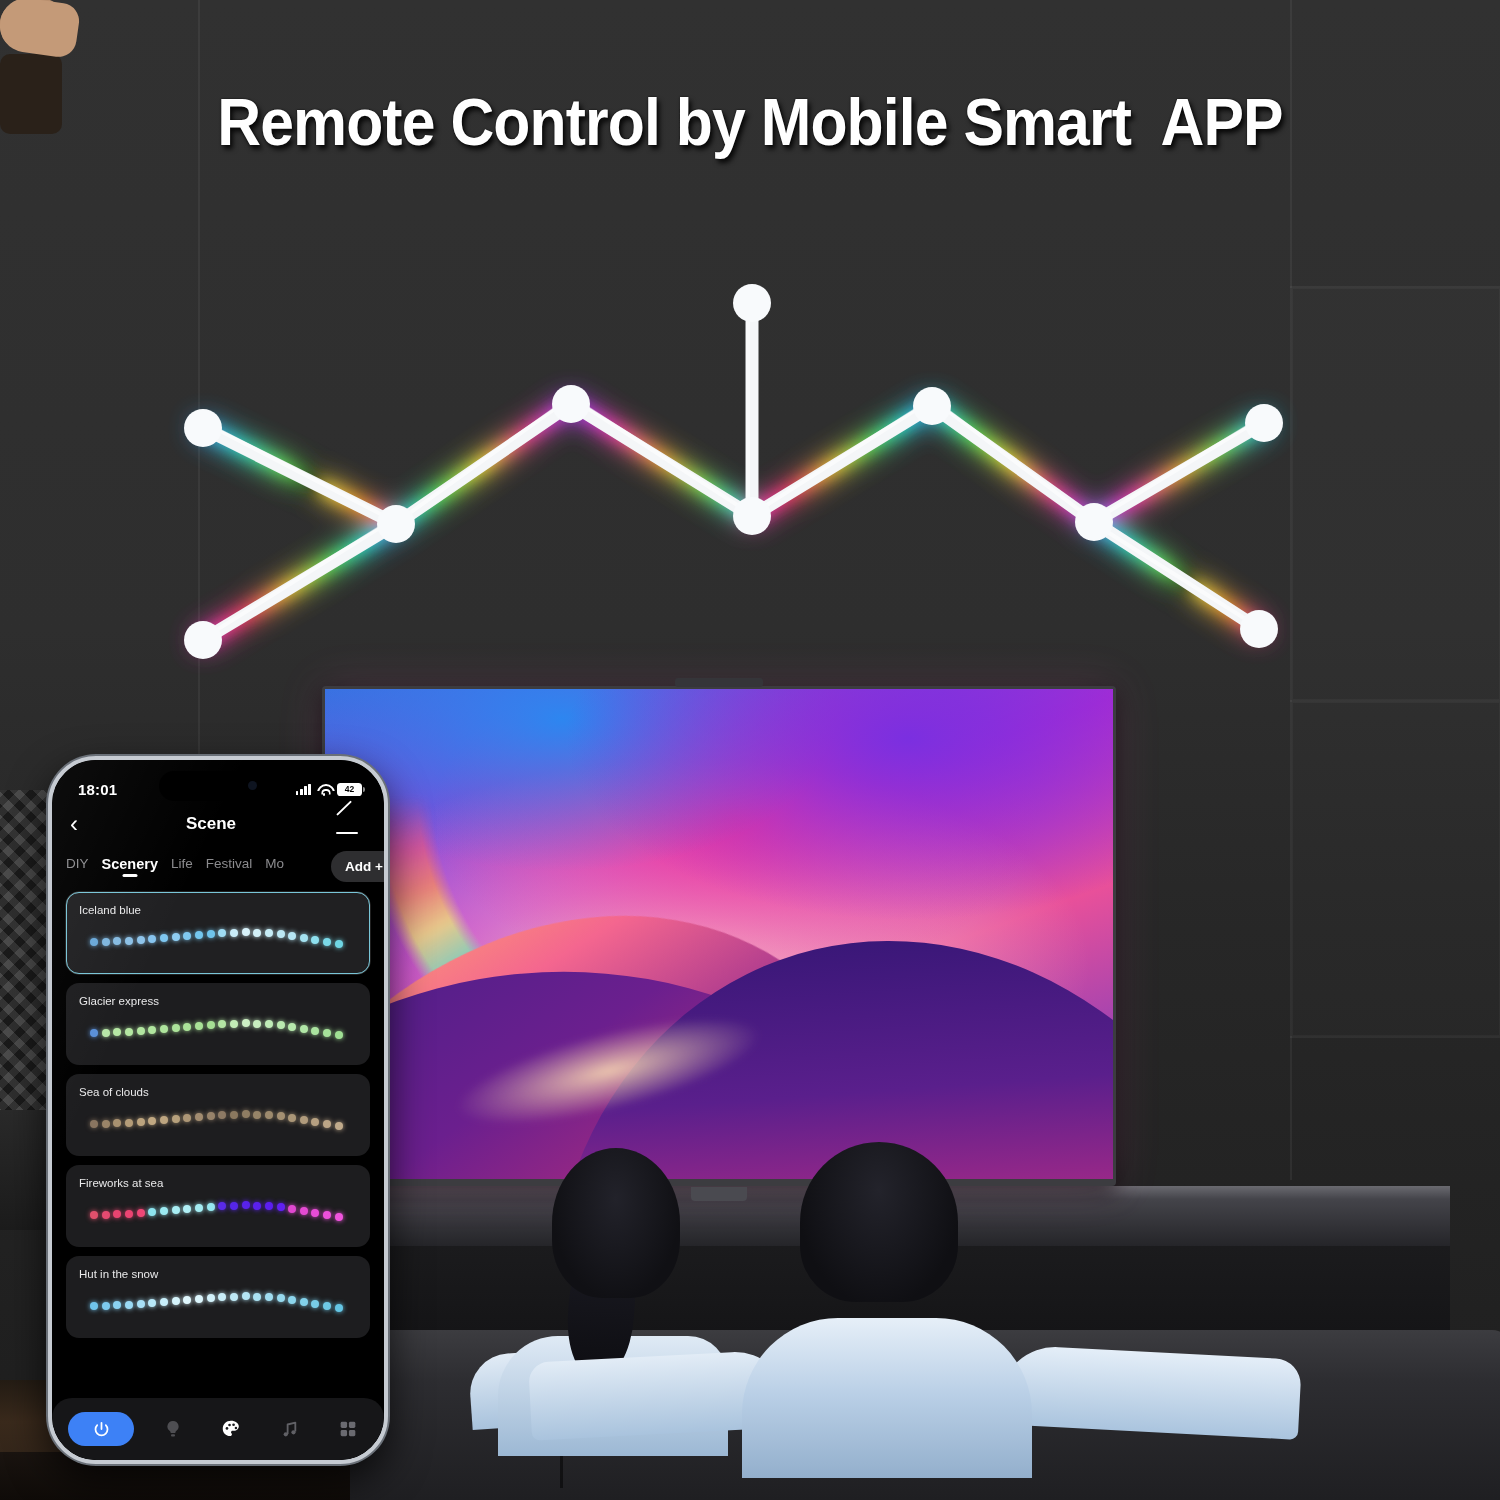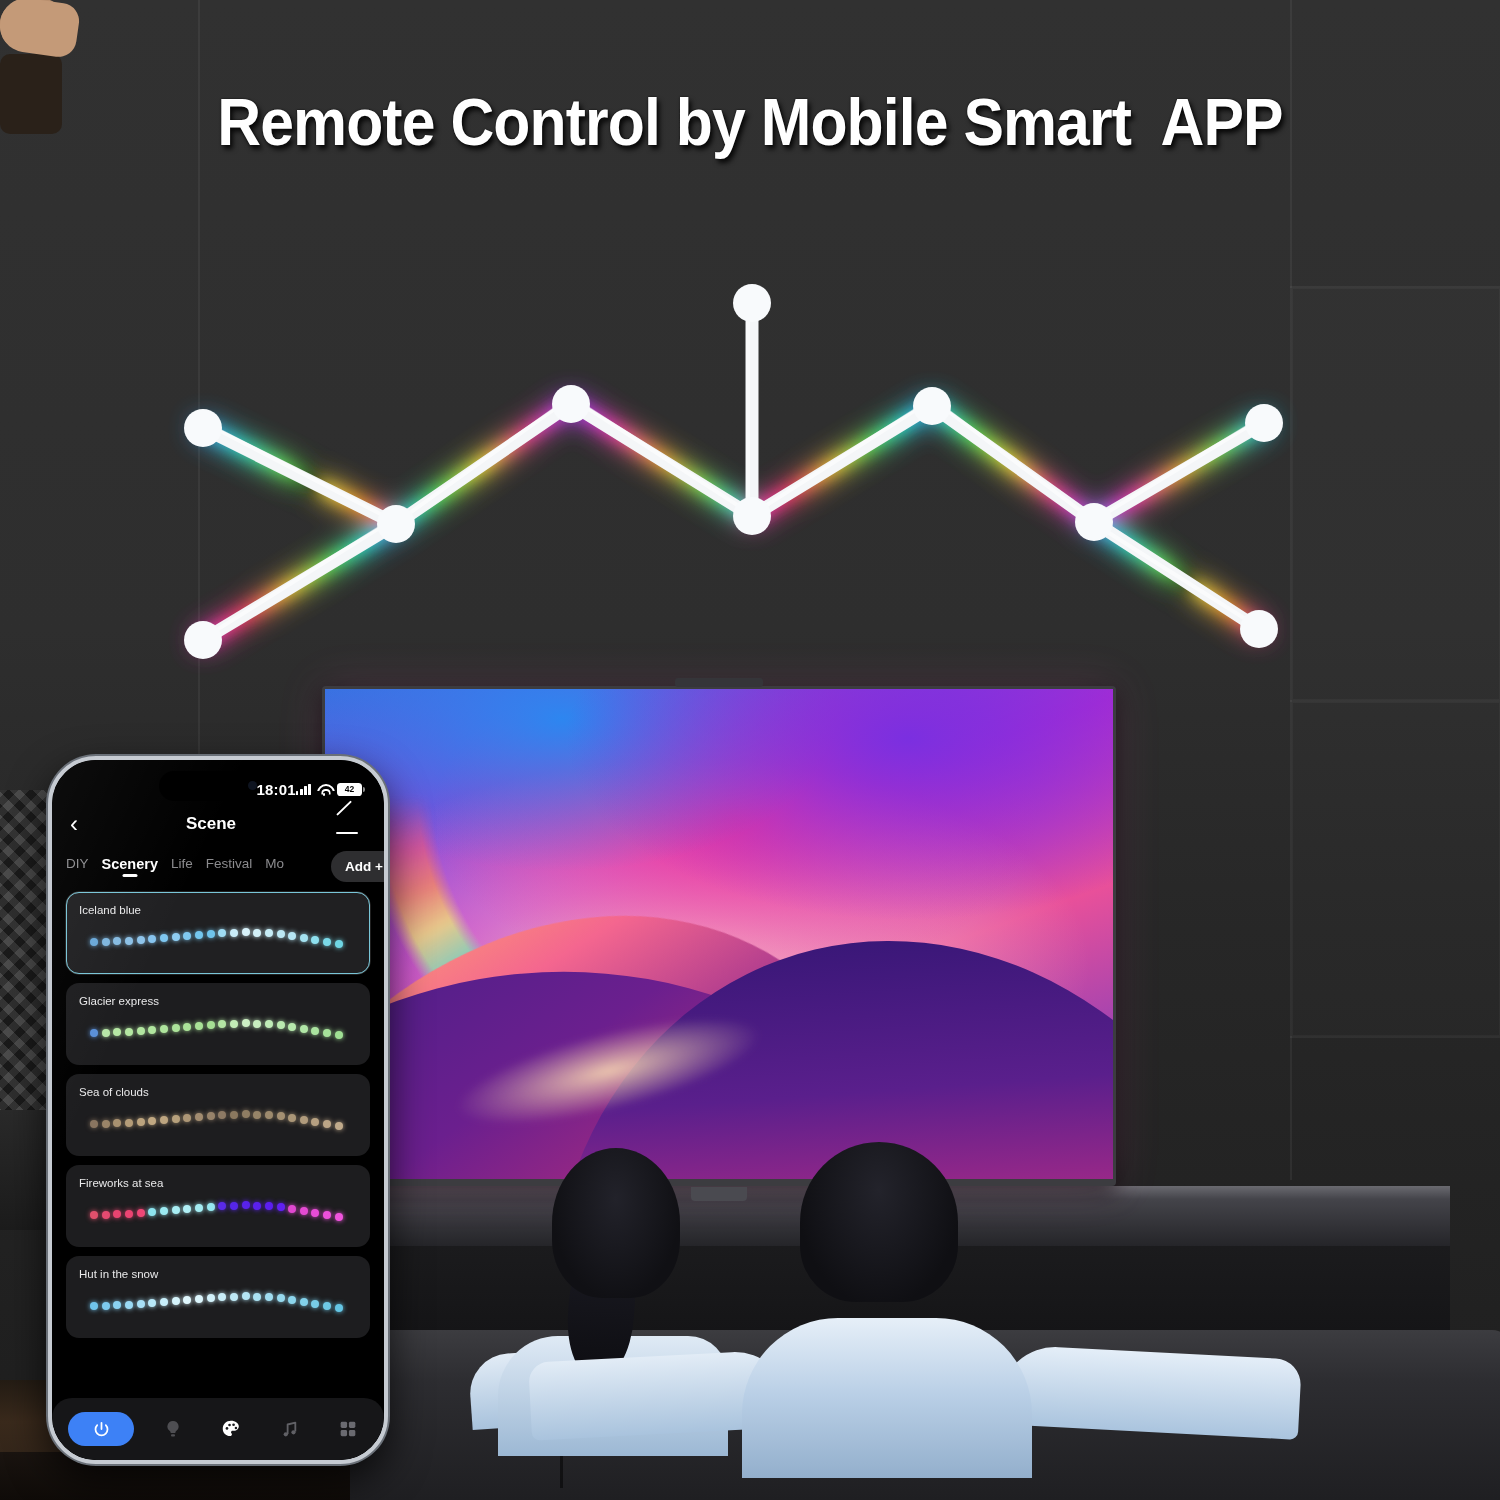--- a/index.html
+++ b/index.html
@@ -154,21 +154,21 @@
     overflow:hidden;
   }
   .phone-screen { position:absolute; inset:0; background:#000; border-radius:44px;
     overflow:hidden; display:flex; flex-direction:column; }
   .island { position:absolute; left:50%; top:11px; transform:translateX(-50%);
     width:118px; height:30px; background:#000; border-radius:16px; z-index:6; }
   .island-cam { position:absolute; right:20px; top:10px; width:9px; height:9px;
     border-radius:50%; background:#0e1420; }
 
   .statusbar { position:relative; height:44px; flex:none; display:flex;
-    align-items:center; justify-content:flex-end; padding:14px 22px 0 26px;
+    align-items:center; justify-content:space-between; padding:14px 22px 0 26px;
     color:#fff; z-index:7; }
   .clock { font-size:15px; font-weight:bold; letter-spacing:.2px; }
   .status-right { display:flex; align-items:center; gap:6px; }
   .sig { display:flex; align-items:flex-end; gap:1.6px; height:11px; }
   .sig i { width:2.6px; background:#fff; border-radius:.6px; display:block; }
   .sig i:nth-child(1){height:4px;} .sig i:nth-child(2){height:6px;}
   .sig i:nth-child(3){height:8.5px;} .sig i:nth-child(4){height:11px;}
   .wifi { width:14px; height:11px; position:relative; }
   .wifi::before { content:""; position:absolute; left:0; top:0; width:14px; height:14px;
     border:2.2px solid #fff; border-radius:50%;

